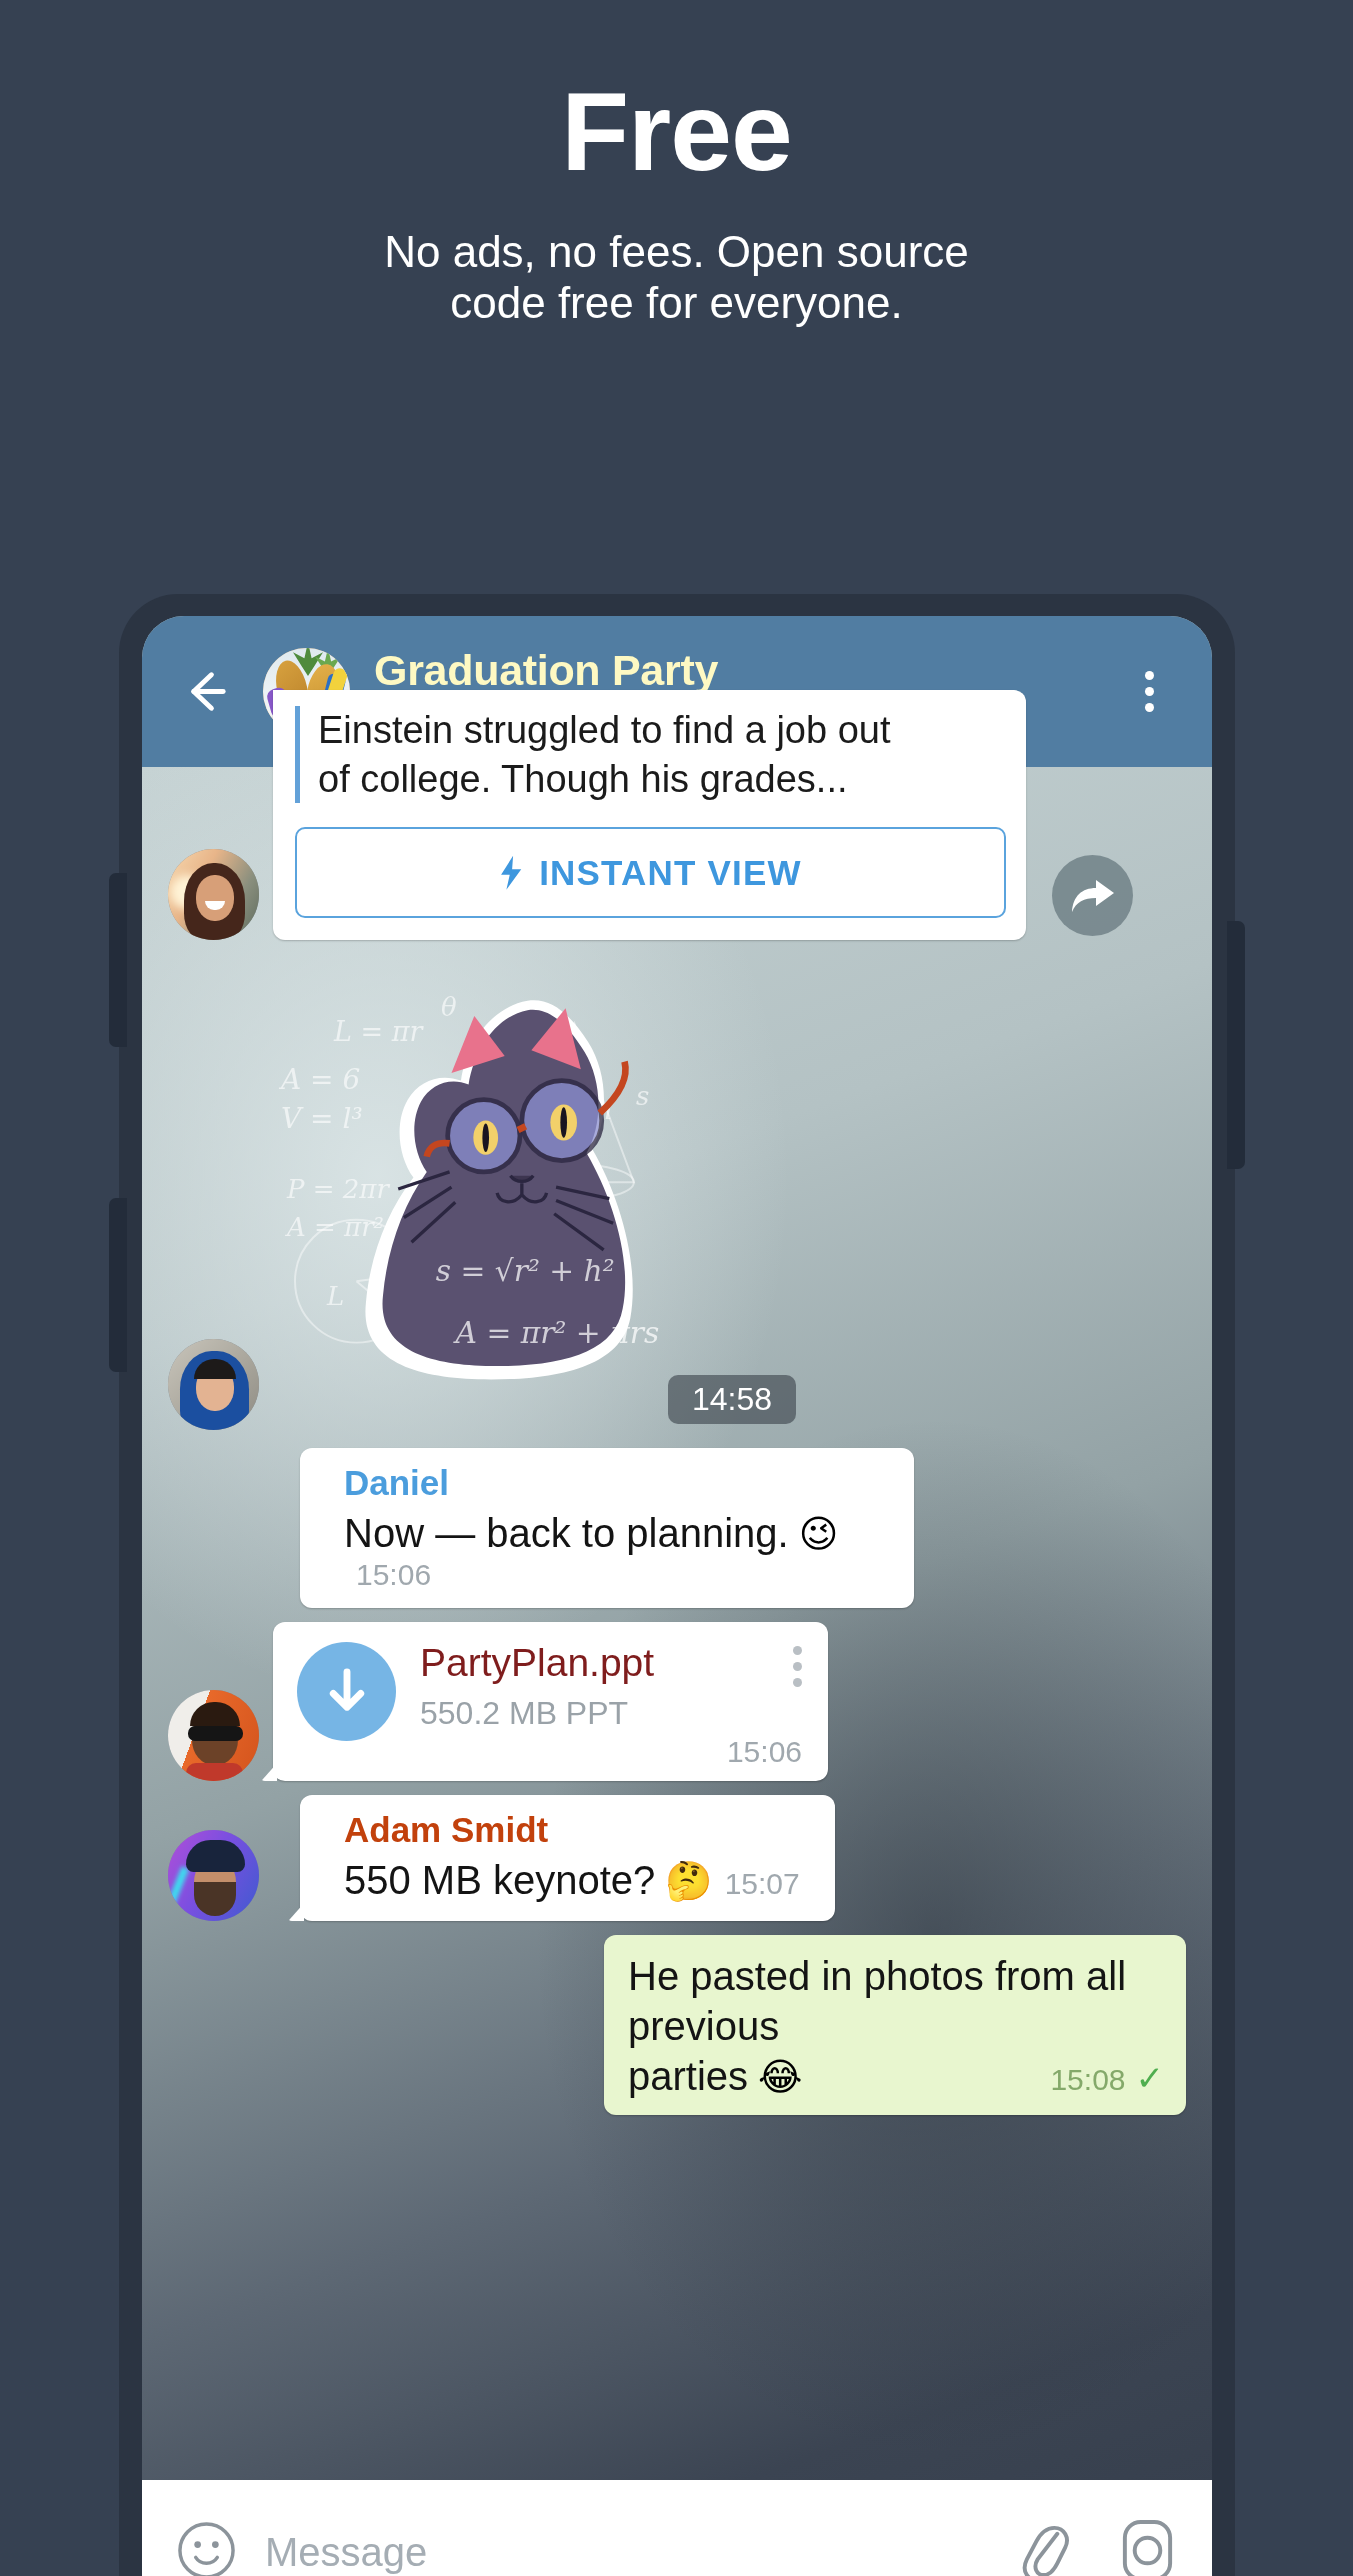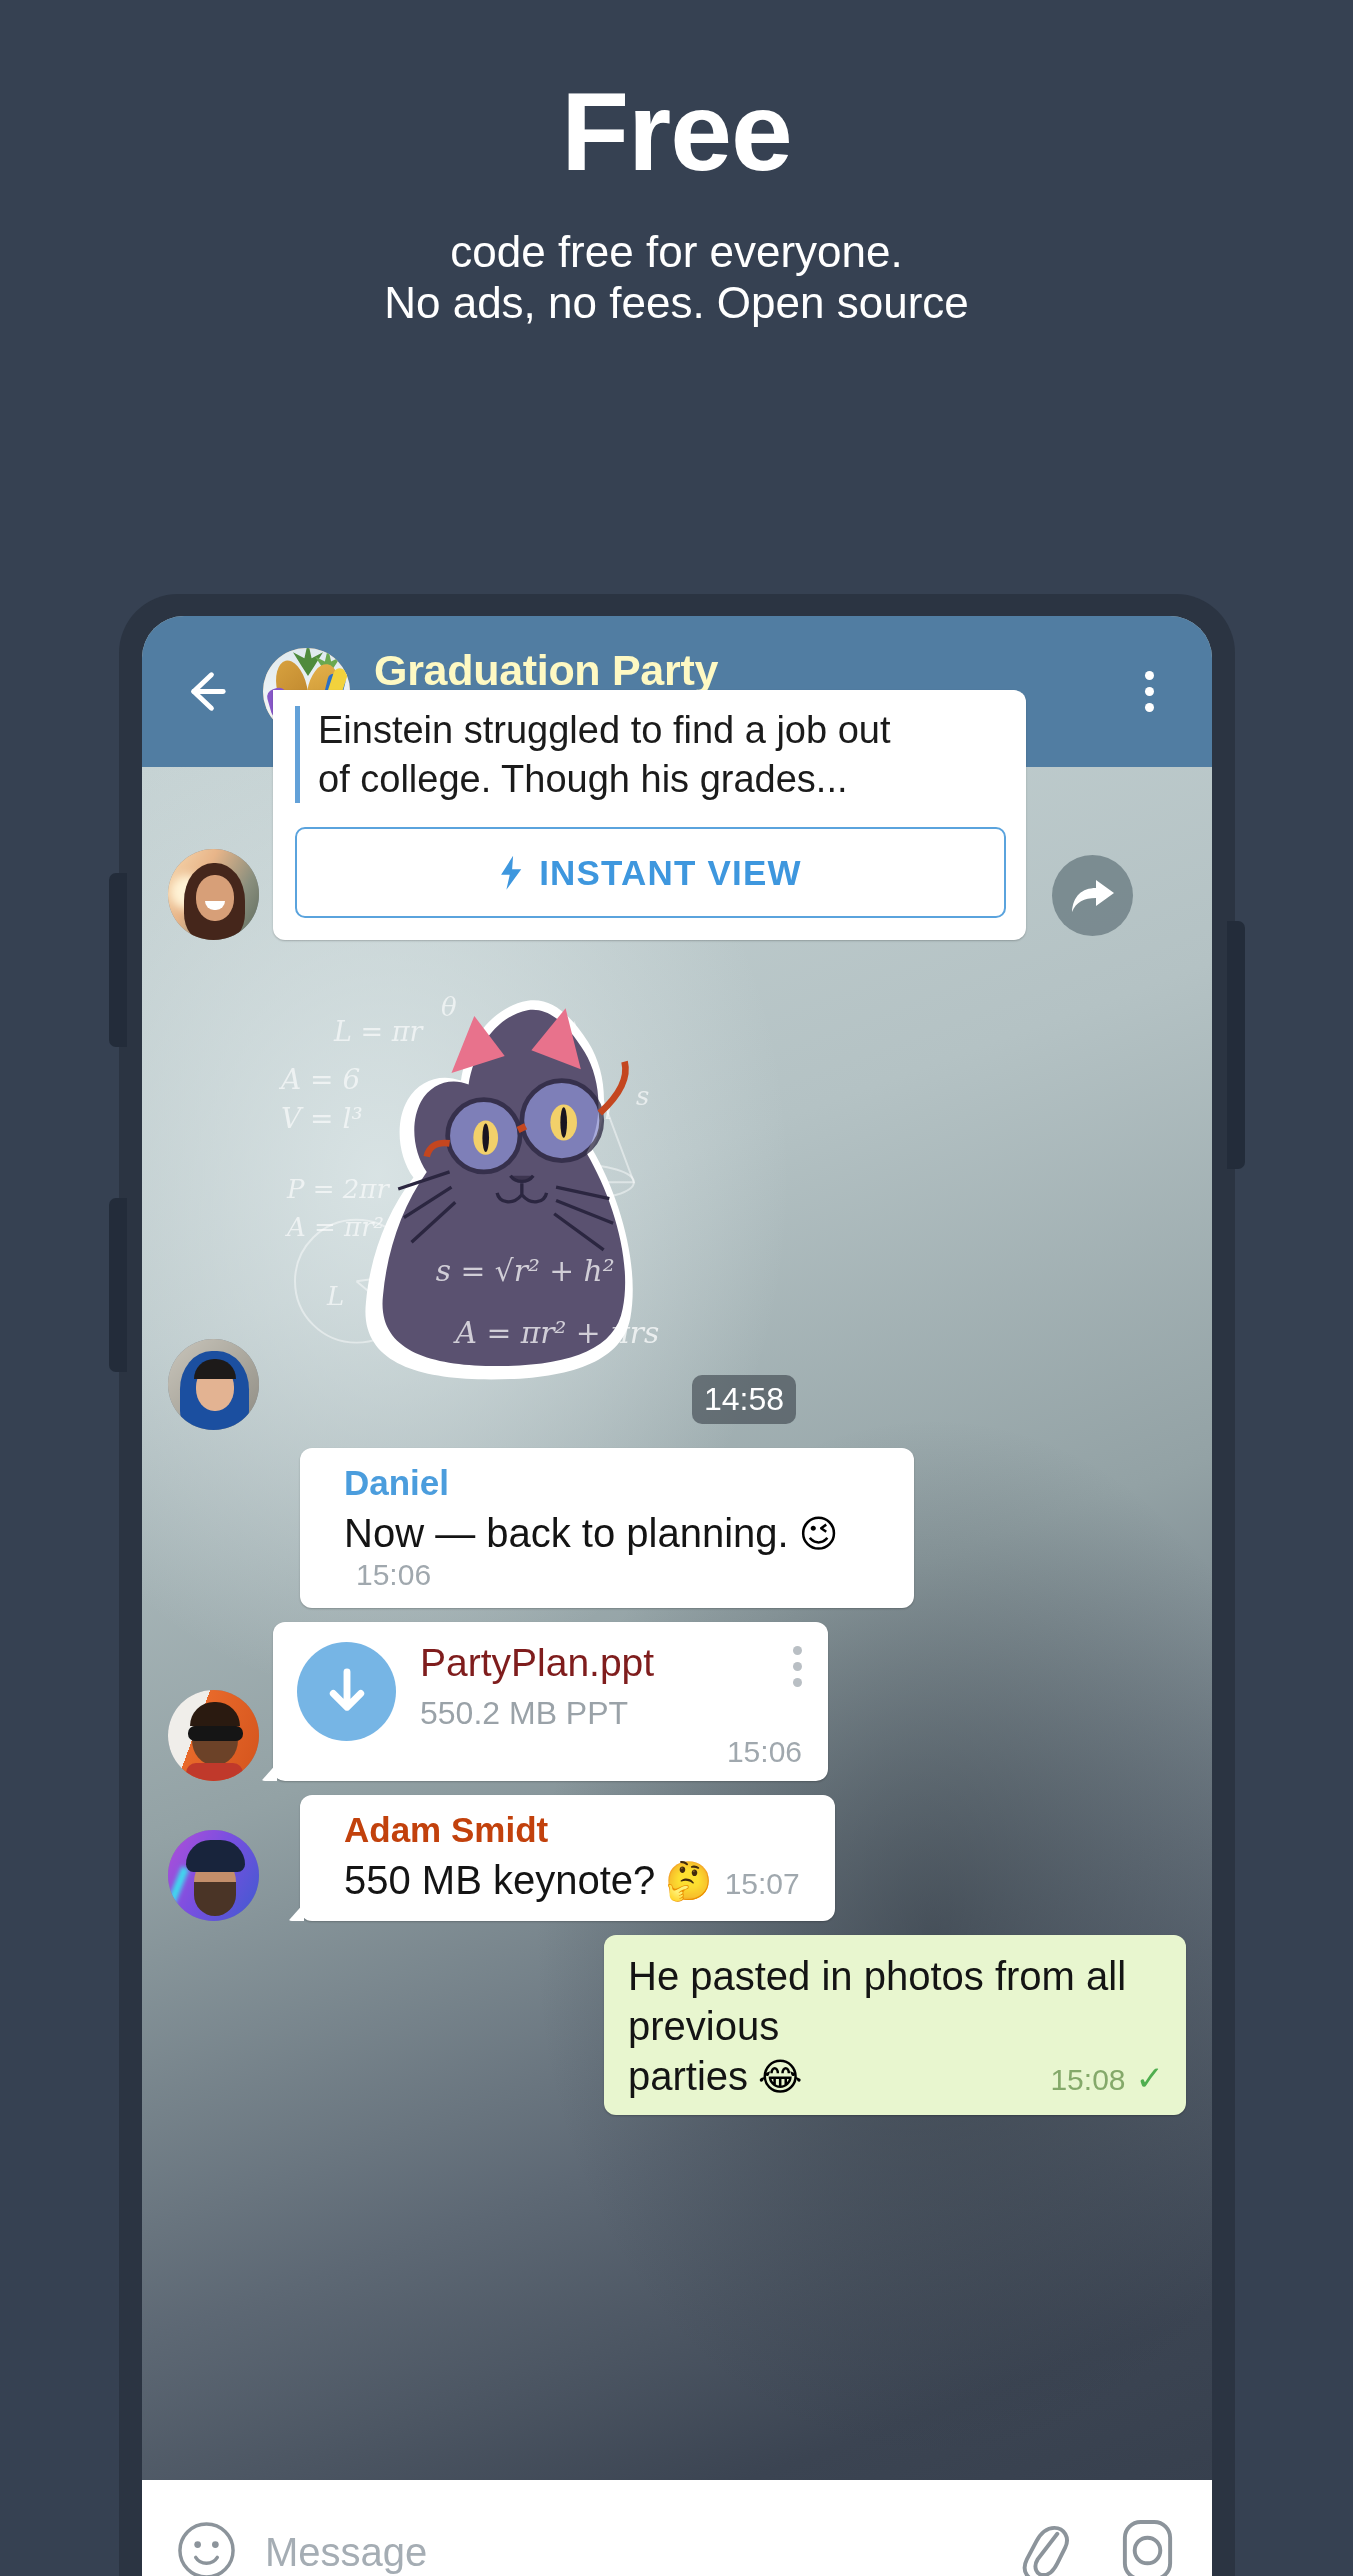--- a/index.html
+++ b/index.html
@@ -180,21 +180,21 @@
     display:flex; align-items:center; justify-content:center;
     margin-left:26px; margin-bottom:4px; flex:0 0 81px;
   }
 
   
   .sticker-row{ display:flex; align-items:flex-end; padding:0 26px; margin-top:24px;}
   .sticker-wrap{ position:relative; width:515px; height:466px; margin-left:4px;}
   .sticker-time{
     position:absolute; right:-4px; bottom:6px;
     background:rgba(60,68,76,.62); color:#fff;
-    font-size:32px; padding:6px 12px; border-radius:10px;
+    font-size:32px; padding:6px 24px; border-radius:10px;
   }
   .formula{ position:absolute; color:rgba(255,255,255,.62); font-family:"DejaVu Serif", serif; font-style:italic;}
 
   
   .cat{ position:absolute; left:50px; top:0; width:416px; height:446px;}
 
   
   .b-pad{ padding:14px 22px 16px 44px;margin-left:27px; }
   .sender{ font-size:35px; font-weight:bold; line-height:1.2; margin-bottom:4px;}
   .sender.blue{ color:#4b9ddd;}
@@ -235,22 +235,22 @@
   }
   .ph{ font-size:40px; color:#a5adb4; margin-left:28px; flex:1 1 auto;}
   .ic{ flex:0 0 auto; }
 </style>
 </head>
 <body>
 
 <div class="promo">
   <div class="promo-title">Free</div>
   <div class="promo-sub">
+    <div>No ads, no fees. Open source</div>
     <div>code free for everyone.</div>
-    <div>No ads, no fees. Open source</div>
   </div>
 </div>
 
 <div class="phone">
   <div class="phone-btn btn-vol-up"></div>
   <div class="phone-btn btn-vol-dn"></div>
   <div class="phone-btn btn-power"></div>
 
   <div class="screen">
 

